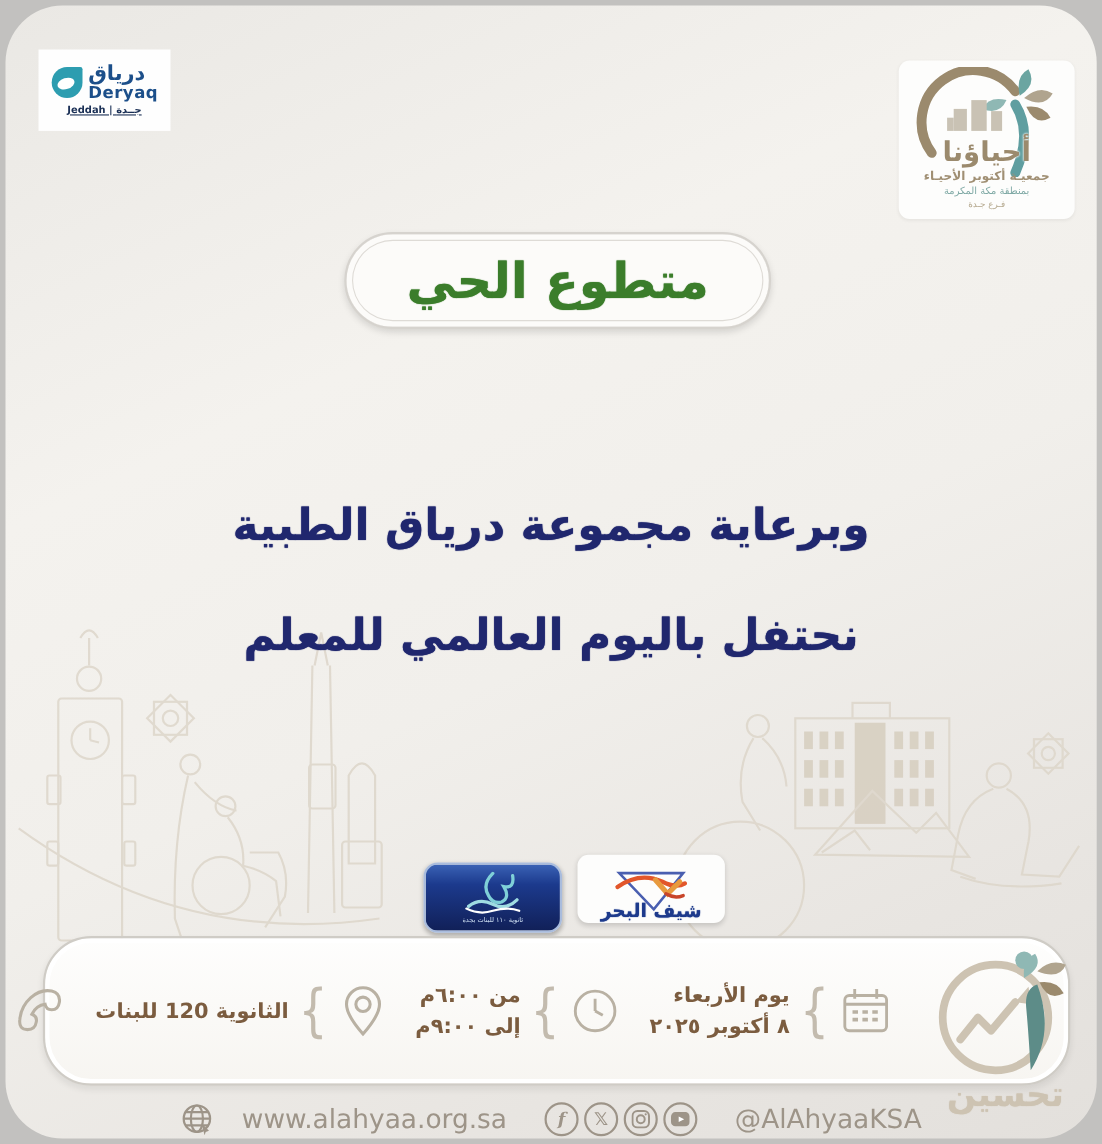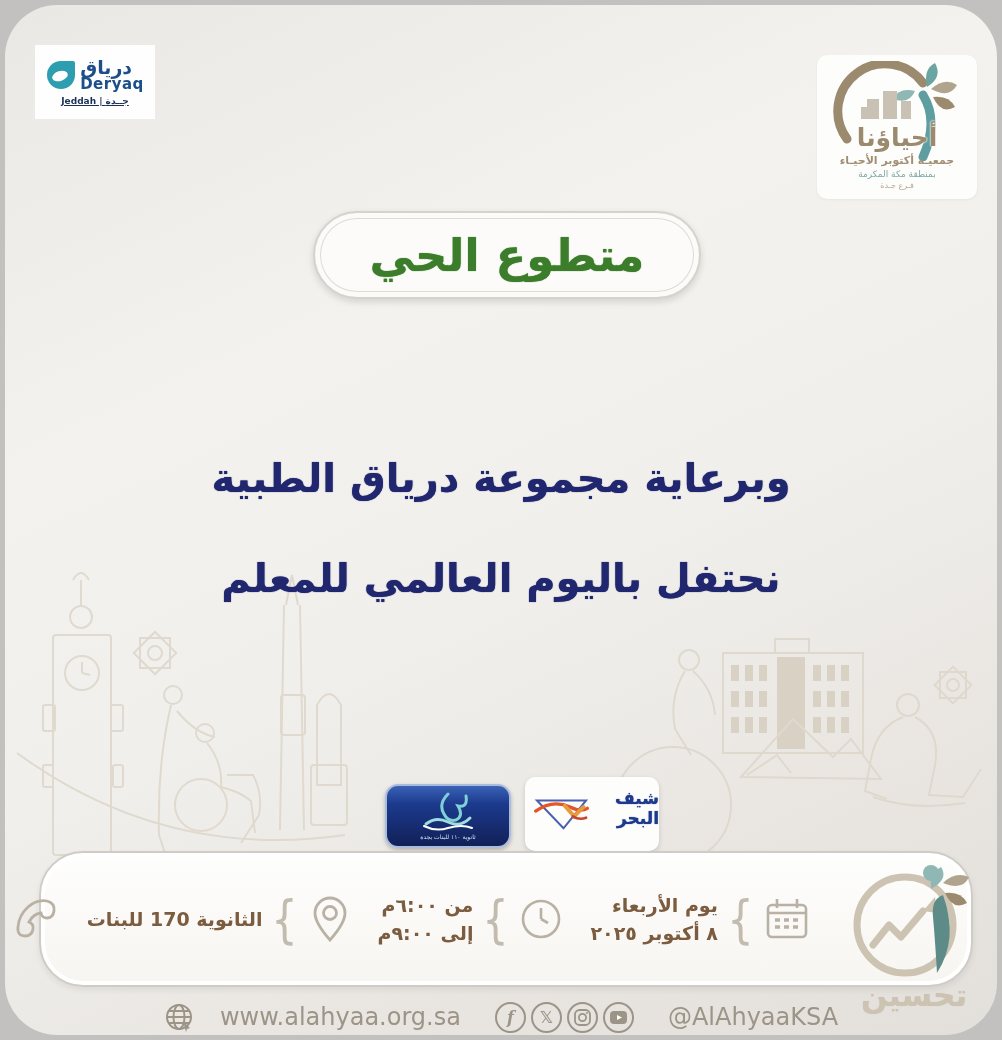--- a/index.html
+++ b/index.html
@@ -42,23 +42,23 @@
 
   
   .school-logo {
     left:380px; top:779px; width:126px; height:64px; border-radius:13px;
     background:linear-gradient(180deg,#3a62b5 0%,#1c3a8d 30%,#112058 100%);
     border:2px solid #a9bcdd; box-shadow:0 2px 4px rgba(0,0,0,.25);
     display:flex; flex-direction:column; align-items:center; justify-content:center;
   }
   .school-caption { color:#cfe0f2; font-size:6px; direction:rtl; margin-top:1px; white-space:nowrap; }
   .chef-logo {
-    left:520px; top:772px; width:134px; height:74px; border-radius:10px;
+    left:520px; top:772px; width:134px; height:62px; border-radius:10px;
     background:#fdfdfc; box-shadow:0 2px 5px rgba(0,0,0,.15);
-    display:flex; flex-direction:row; align-items:center; justify-content:flex-start; padding-top:2px;
+    display:flex; flex-direction:column; align-items:center; justify-content:flex-start; padding-top:12px;
   }
   .chef-name { color:#1d3a8c; font-weight:bold; font-size:17px; direction:rtl; margin-top:-14px; text-shadow:0 0 1px #1d3a8c; }
 
   
   .details-bar {
     left:34px; top:846px; width:934px; height:136px; border-radius:44px;
     background:linear-gradient(180deg,#fefefd 0%,#f7f5f1 100%);
     border:2px solid #cfccc6;
     box-shadow:inset 0 0 0 4px #fff, 0 3px 6px rgba(0,0,0,.07);
     display:flex; align-items:center; direction:rtl;
@@ -274,21 +274,21 @@
           <div>إلى ٩:٠٠م</div>
         </div>
       </div>
 
       <div class="detail-item">
         <svg class="detail-icon" width="44" height="50" viewBox="0 0 44 50" fill="none" stroke="currentColor" stroke-width="2.8">
           <path d="M 22 4 a 15 15 0 0 1 15 15 q 0 10 -15 27 q -15 -17 -15 -27 a 15 15 0 0 1 15 -15 z"></path>
           <circle cx="22" cy="19" r="6.5"></circle>
         </svg>
         <span class="brace">{</span>
-        <div class="detail-text">الثانوية 170 للبنات</div>
+        <div class="detail-text">الثانوية 120 للبنات</div>
       </div>
 
       <div class="detail-item">
         <svg class="detail-icon" width="46" height="48" viewBox="0 0 46 48" fill="none" stroke="currentColor" stroke-width="2.8">
           <path d="M 32 6 q 8 2 7 10 q -1 7 -7 7 q -5 0 -6 -5 q -8 1 -12 9 q 5 2 4 7 q -1 7 -8 7 q -8 0 -7 -9 q 1 -12 10 -20 q 9 -8 19 -6 z"></path>
         </svg>
         <span class="brace">{</span>
 
       </div>
     </div>

